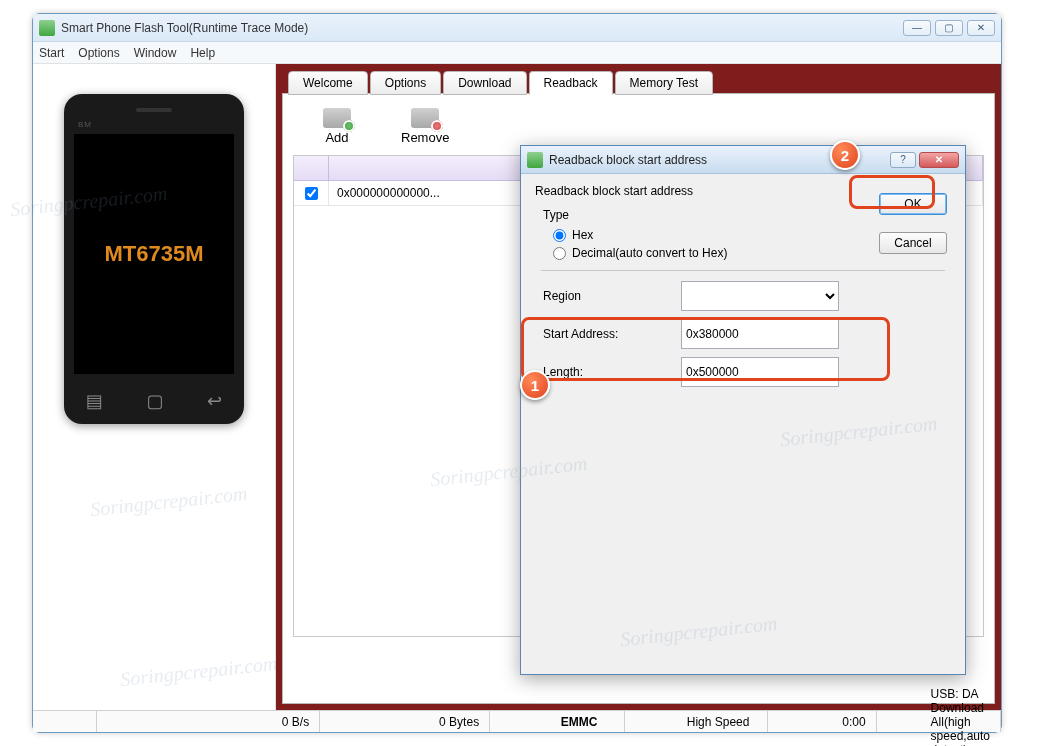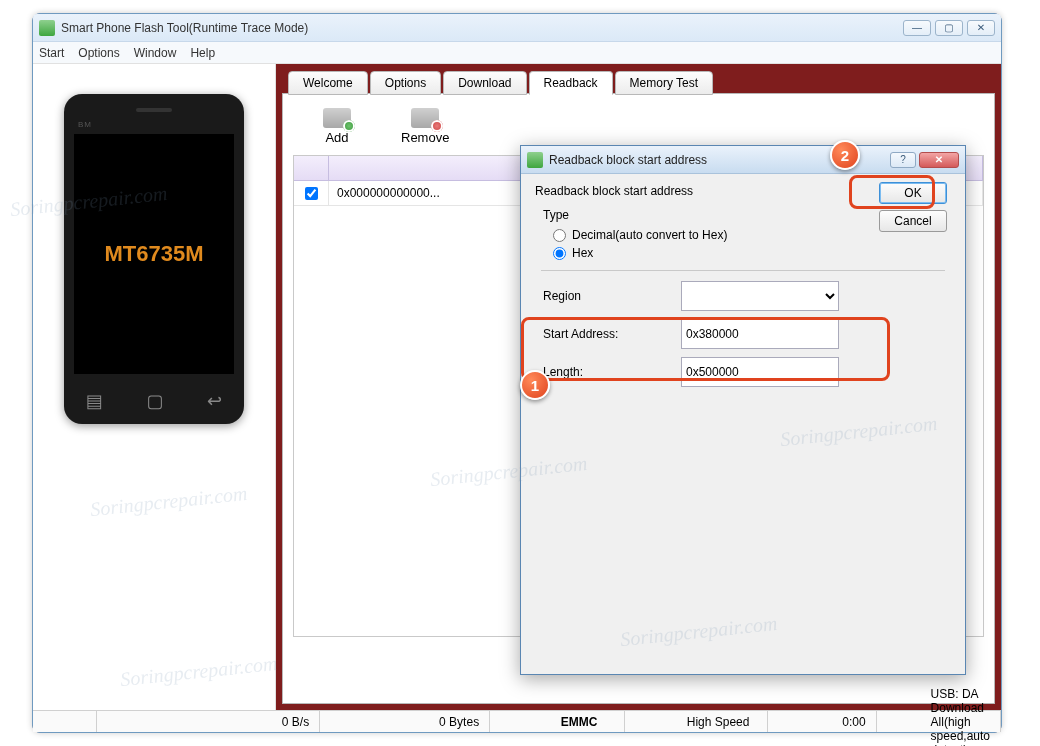--- a/index.html
+++ b/index.html
@@ -67,21 +67,21 @@
 .dlg-btn-close { width: 40px; height: 16px; border: 1px solid #b34d4d; background: linear-gradient(#f3a5a5,#d45a5a); border-radius: 3px; display:flex; align-items:center; justify-content:center; color:#fff; font-size:10px; font-weight:bold; cursor:pointer;}
 .dlg-body { padding: 10px 14px; position: relative; }
 .dlg-heading { margin-bottom: 10px; }
 .dlg-section-label { margin: 4px 0 6px 8px; }
 .radio-row { display: flex; align-items: center; gap: 6px; margin: 4px 0 4px 18px; }
 .radio-row input { margin: 0; }
 .dlg-row { display: flex; align-items: center; margin: 8px 0 8px 8px; gap: 8px; }
 .dlg-row label { width: 130px; }
 .dlg-row select, .dlg-row input[type=text] { width: 158px; height: 20px; border: 1px solid #aab; padding: 14px 4px; font-size: 12px; background: #fff; }
 .dlg-buttons { position: absolute; right: 18px; top: 8px; display: flex; flex-direction: column; gap: 6px; }
-.dlg-action { width: 68px; height: 22px; border: 1px solid #9a9a9a; background: linear-gradient(#fdfdfd,#e7e7e7); border-radius: 3px; cursor: pointer; }
+.dlg-action { width: 68px; height: 22px; border: 1px solid #9a9a9a; background: linear-gradient(#fdfdfd,#e7e7e7); border-radius: 3px; cursor: pointer; margin-top: 11px; }
 .dlg-action.ok { border: 1px solid #3d90d8; box-shadow: 0 0 0 1px #7cbcf0 inset; }
 
 
 .callout { position: absolute; width: 30px; height: 30px; border-radius: 50%; background: radial-gradient(circle at 35% 30%, #ff8a5a, #e0431e); color: #fff; font-weight: bold; display:flex; align-items:center; justify-content:center; font-size: 15px; box-shadow: 0 2px 4px rgba(0,0,0,0.4); border: 2px solid #fff; }
 .anno-box1 { position:absolute; left: 521px; top: 317px; width: 369px; height: 64px; border: 3px solid #e0431e; border-radius: 8px; pointer-events:none; }
 .anno-box2 { position:absolute; left: 849px; top: 175px; width: 86px; height: 34px; border: 3px solid #e0431e; border-radius: 8px; pointer-events:none; }
 
 hr.dlg-sep { margin: 10px 6px; border: none; border-top: 1px solid #c9c9c9; }
 
 
@@ -180,26 +180,26 @@
     </div>
   </div>
   <div class="dlg-body">
     <div class="dlg-buttons">
       <button class="dlg-action ok">OK</button>
       <button class="dlg-action">Cancel</button>
     </div>
     <div class="dlg-heading">Readback block start address</div>
     <div class="dlg-section-label">Type</div>
     <div class="radio-row">
+      <input type="radio" name="t" checked="" style="">
+      <span>Hex</span>
+    </div>
+    <div class="radio-row">
       <input type="radio" name="t" style="">
       <span>Decimal(auto convert to Hex)</span>
-    </div>
-    <div class="radio-row">
-      <input type="radio" name="t" checked="" style="">
-      <span>Hex</span>
     </div>
     <hr class="dlg-sep">
     <div class="dlg-row">
       <label>Region</label>
       <select>
         <option>EMMC_USER</option>
       </select>
     </div>
     <div class="dlg-row">
       <label>Start Address:</label>

